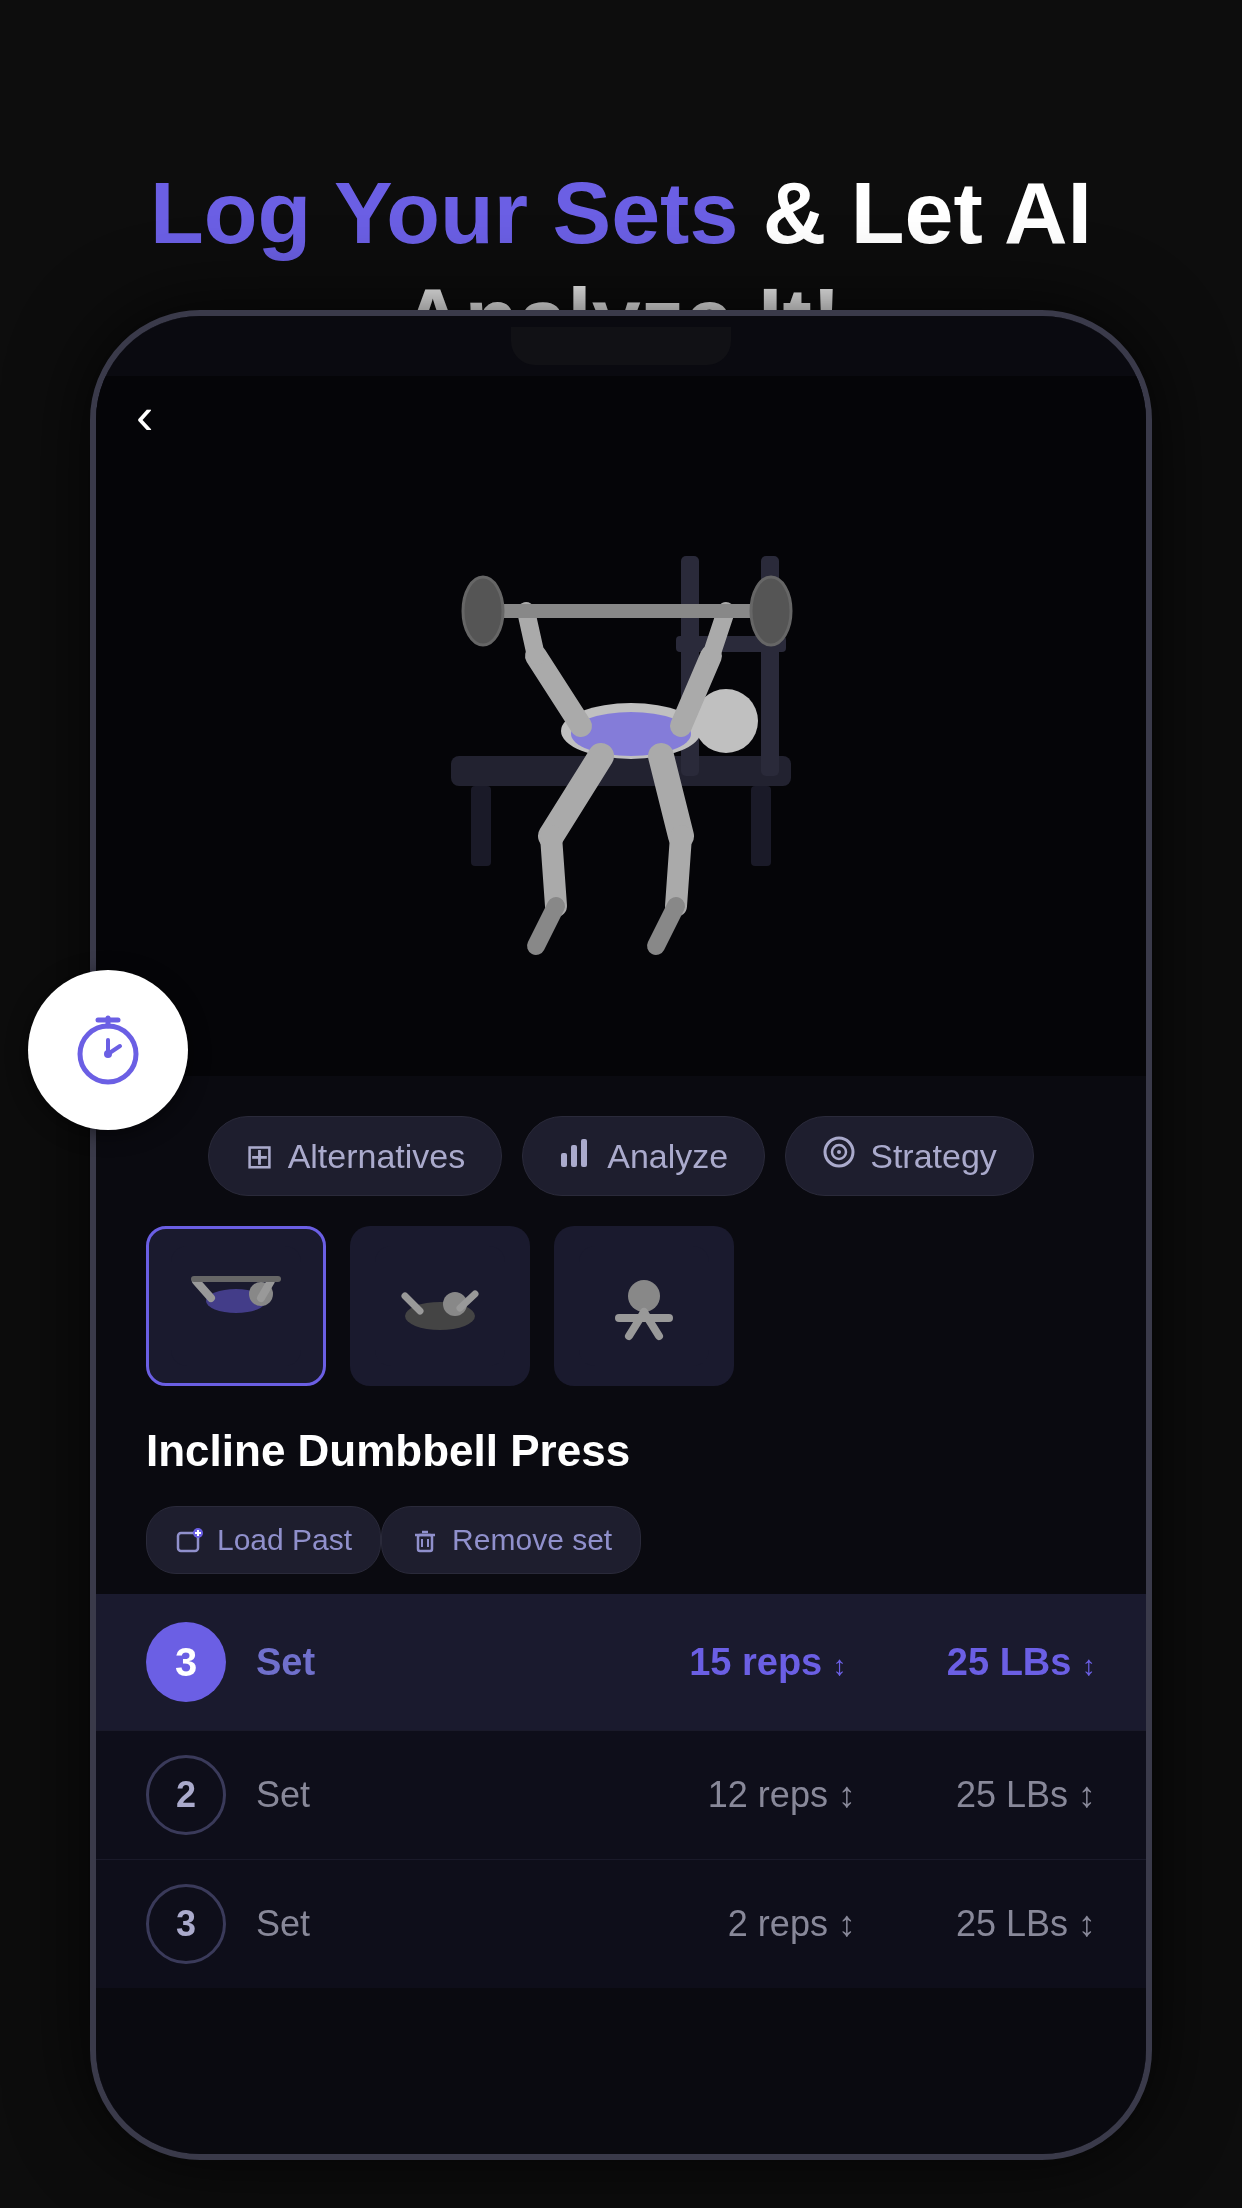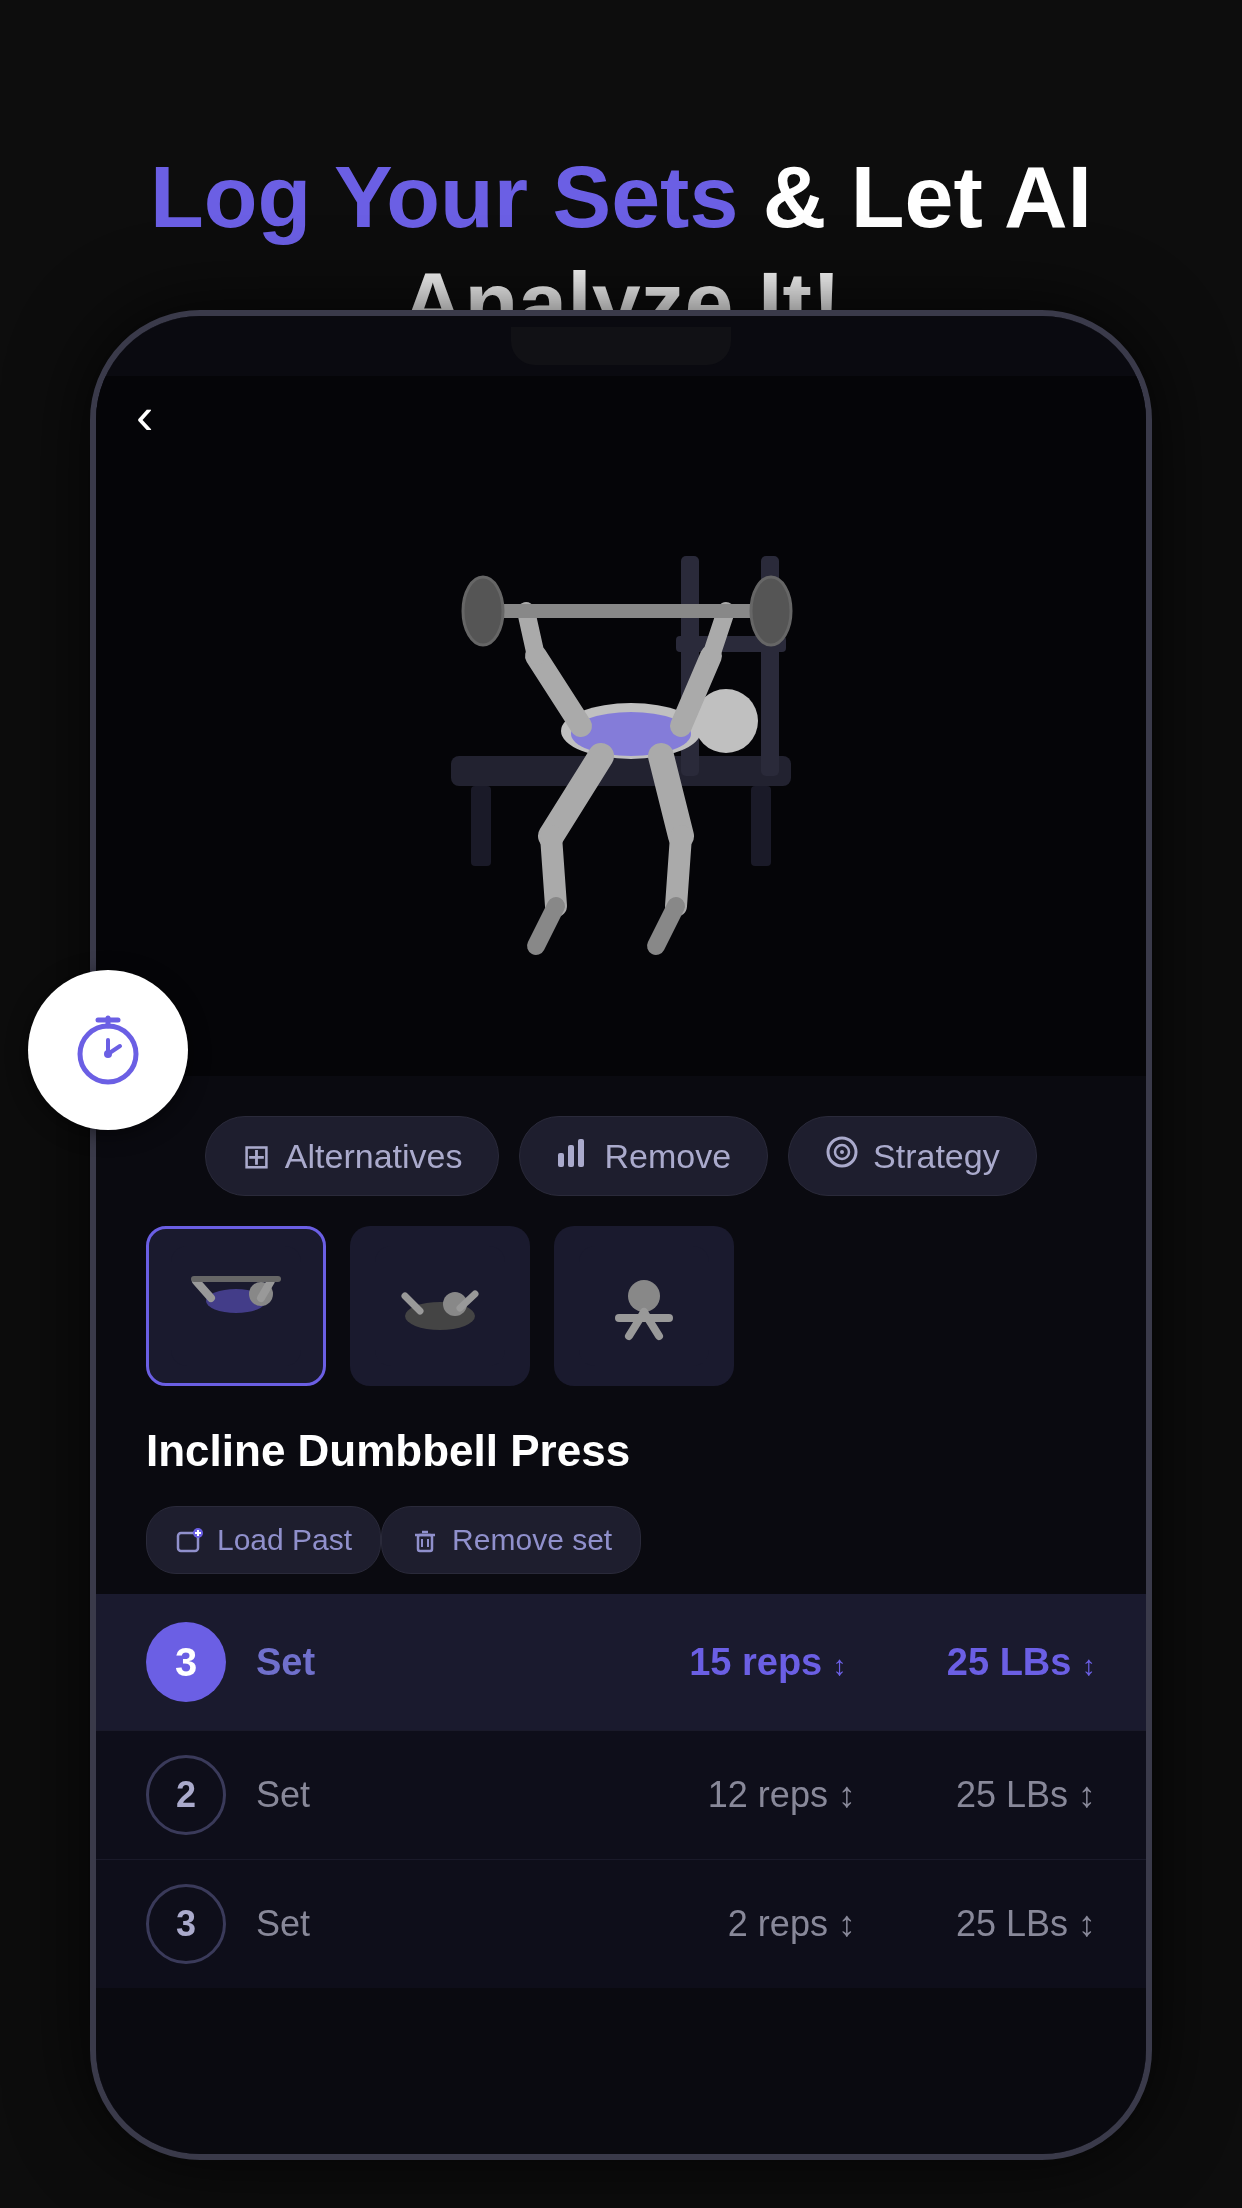--- a/index.html
+++ b/index.html
@@ -261,21 +261,21 @@
       font-size: 36px;
     }
     .set-row-weight {
       color: #888899;
       font-size: 36px;
     }
   </style>
 </head>
 <body>
 
-<div style="text-align:center; padding-top:64px;">
+<div style="text-align:center; padding-top:80px;">
   <div class="header-title">
     <span class="highlight">Log Your Sets</span><span class="normal"> &amp; Let AI</span><br>
     <span class="normal">Analyze It!</span>
   </div>
 </div>
 
 <div class="timer-btn">
   <svg class="timer-icon" viewBox="0 0 80 80">
     <circle cx="40" cy="44" r="28" fill="none" stroke="#6B5FE4" stroke-width="5"></circle>
     <line x1="40" y1="16" x2="40" y2="8" stroke="#6B5FE4" stroke-width="5" stroke-linecap="round"></line>
@@ -340,21 +340,21 @@
         <span>Alternatives</span>
       </button>
       <button class="action-btn">
         <span>
           <svg width="34" height="34" viewBox="0 0 34 34">
               <rect x="2" y="18" width="6" height="14" rx="2" fill="#aaaacc"></rect>
               <rect x="12" y="10" width="6" height="22" rx="2" fill="#aaaacc"></rect>
               <rect x="22" y="4" width="6" height="28" rx="2" fill="#aaaacc"></rect>
             </svg>
         </span>
-        <span>Remove</span>
+        <span>Analyze</span>
       </button>
       <button class="action-btn">
         <span>
           <svg width="34" height="34" viewBox="0 0 34 34">
               <circle cx="17" cy="17" r="14" fill="none" stroke="#aaaacc" stroke-width="3"></circle>
               <circle cx="17" cy="17" r="7" fill="none" stroke="#aaaacc" stroke-width="2.5"></circle>
               <circle cx="17" cy="17" r="2" fill="#aaaacc"></circle>
             </svg>
         </span>
         <span>Strategy</span>

